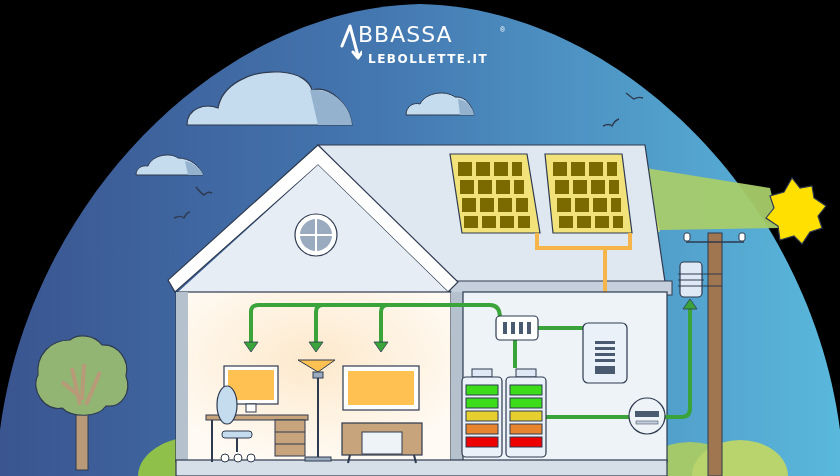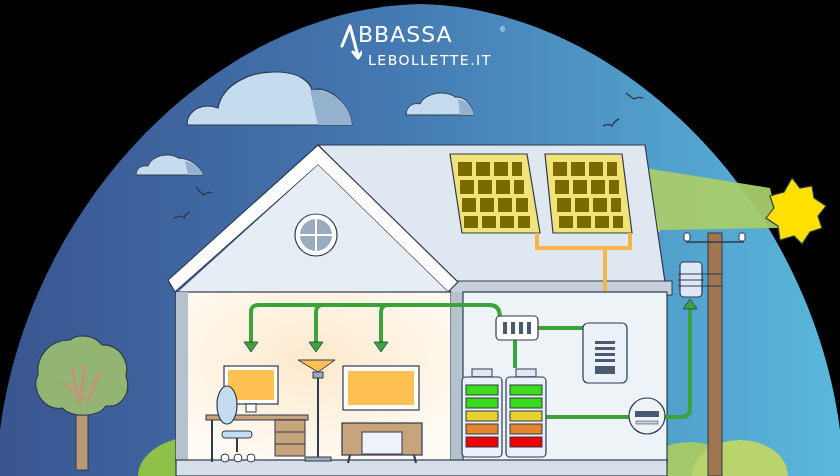--- a/index.html
+++ b/index.html
@@ -1,20 +1,20 @@
 <!DOCTYPE html>
 <html><head>
 <meta charset="utf-8">
 <style>
   html,body{margin:0;padding:0;background:#000;}
   body{width:840px;height:476px;overflow:hidden;position:relative;font-family:"Liberation Sans",sans-serif;}
   #scene{position:absolute;left:0;top:0;width:840px;height:476px;}
   .logo{position:absolute;left:340px;top:22px;width:170px;height:50px;color:#fff;}
   .logo .main{position:absolute;left:18px;top:0;font-family:"DejaVu Sans",sans-serif;font-weight:normal;font-size:22px;letter-spacing:1px;}
-  .logo .sub{position:absolute;left:28px;top:30px;font-family:"DejaVu Sans",sans-serif;font-weight:normal;font-size:14px;letter-spacing:1.5px;}
+  .logo .sub{position:absolute;left:28px;top:30px;font-family:"DejaVu Sans",sans-serif;font-weight:bold;font-size:12px;letter-spacing:1.5px;}
   .logo .reg{position:absolute;left:160px;top:4px;font-size:7px;}
 </style>
 </head>
 <body>
 
 <svg id="scene" viewBox="0 0 840 476" xmlns="http://www.w3.org/2000/svg">
   <defs>
     <linearGradient id="sky" x1="0" y1="0" x2="1" y2="0">
       <stop offset="0" stop-color="#3a5590"></stop>
       <stop offset="0.45" stop-color="#4477b0"></stop>

